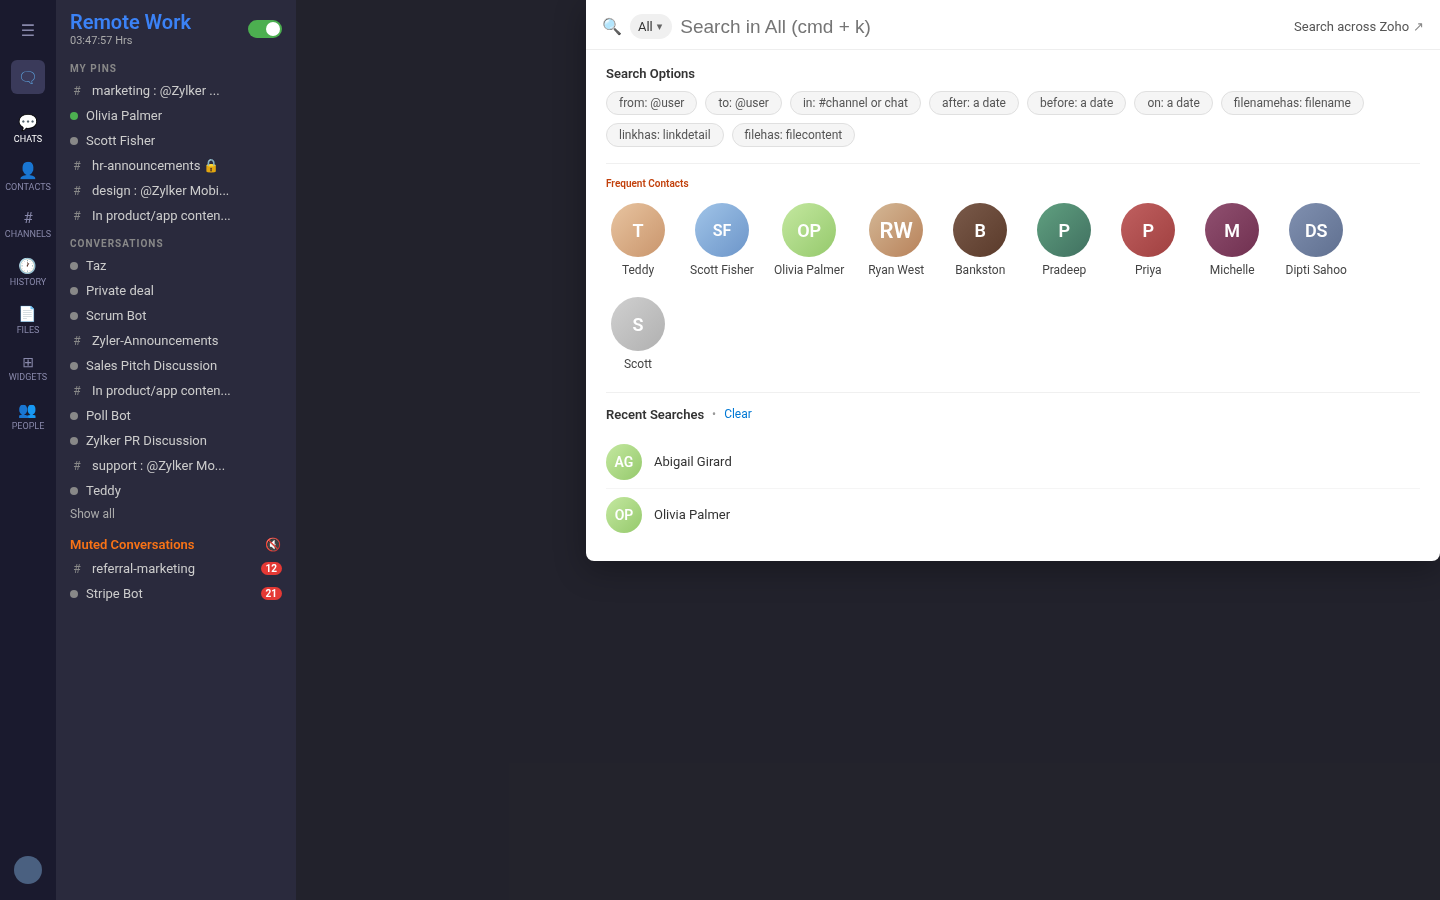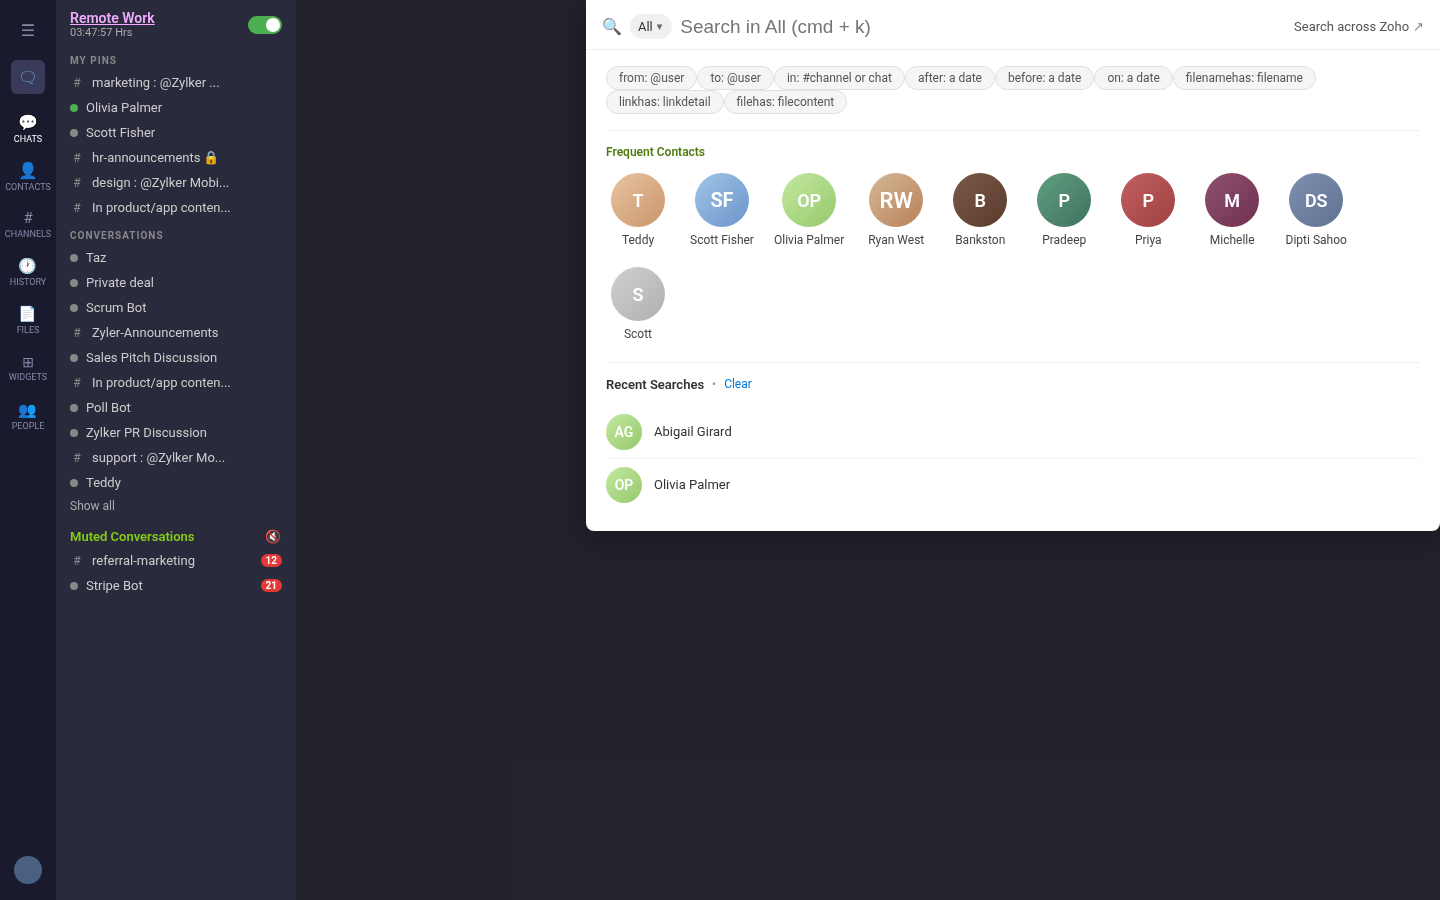--- a/index.html
+++ b/index.html
@@ -42,21 +42,21 @@
       flex-shrink: 0;
       overflow-y: auto;
       color: #ccc;
     }
     .sidebar-header {
       display: flex;
       align-items: center;
       justify-content: space-between;
       padding: 10px 14px 6px;
     }
-    .sidebar-title { color: #f0abfc; font-size: 14px; font-weight: 600; text-decoration: underline; }
+    .sidebar-title { color: #3b82f6; font-size: 20px; font-weight: 600; }
     .sidebar-subtitle { font-size: 11px; color: #aaa; }
     .toggle-wrap { display: flex; align-items: center; gap: 6px; }
     .toggle {
       width: 34px; height: 18px;
       background: #4caf50;
       border-radius: 9px;
       position: relative;
       cursor: pointer;
     }
     .toggle::after {
@@ -101,21 +101,21 @@
     .offline-dot { width: 8px; height: 8px; background: #888; border-radius: 50%; flex-shrink: 0; }
 
     .show-all { font-size: 12px; color: #aaa; padding: 4px 14px 8px; cursor: pointer; }
 
     .muted-header {
       display: flex;
       align-items: center;
       justify-content: space-between;
       padding: 8px 14px 4px;
     }
-    .muted-title { font-size: 13px; font-weight: 600; color: #84cc16; }
+    .muted-title { font-size: 13px; font-weight: 600; color: #f97316; }
     .muted-icon { font-size: 13px; color: #888; }
 
     
     .main-content {
       flex: 1;
       background: #3a3a4a;
       position: relative;
       display: flex;
       align-items: center;
       justify-content: center;
@@ -185,34 +185,34 @@
       font-size: 13px;
       color: #555;
       cursor: pointer;
       white-space: nowrap;
     }
     .search-across .ext-icon { font-size: 13px; color: #888; }
 
     .search-body { padding: 16px 20px 0; }
 
     .search-options-title { font-size: 13px; font-weight: 600; color: #333; margin-bottom: 10px; }
-    .search-options-tags { display: flex; flex-wrap: wrap; margin-bottom: 16px; }
+    .search-options-tags { display: flex; flex-wrap: wrap; gap: 8px; margin-bottom: 16px; }
     .search-tag {
       background: #f5f5f5;
       border: 1px solid #e0e0e0;
       border-radius: 16px;
       padding: 4px 12px;
       font-size: 12px;
       color: #555;
       cursor: pointer;
     }
 
     .section-divider { border: none; border-top: 1px solid #f0f0f0; margin: 0 0 14px; }
 
-    .frequent-title { font-size: 12px; font-weight: 600; color: #4d7c0f; margin-bottom: 14px; }
+    .frequent-title { font-size: 10px; font-weight: 600; color: #c2410c; margin-bottom: 14px; }
     .frequent-contacts { display: flex; gap: 20px; margin-bottom: 20px; flex-wrap: wrap; }
     .contact-item {
       display: flex;
       flex-direction: column;
       align-items: center;
       gap: 6px;
       cursor: pointer;
       min-width: 64px;
     }
     .contact-avatar {
@@ -431,20 +431,21 @@
           <span class="chevron">▾</span>
         </div>
         <input class="search-input" type="text" placeholder="Search in All (cmd + k)" style="">
         <div class="search-across">
           <span>Search across Zoho</span>
           <span class="ext-icon">↗</span>
         </div>
       </div>
 
       <div class="search-body">
+        <div class="search-options-title">Search Options</div>
         <div class="search-options-tags" id="search-tags-container">
         <div class="search-tag">from: @user</div>
             <div class="search-tag">to: @user</div>
             <div class="search-tag">in: #channel or chat</div>
             <div class="search-tag">after: a date</div>
             <div class="search-tag">before: a date</div>
             <div class="search-tag">on: a date</div>
             <div class="search-tag">filenamehas: filename</div>
             <div class="search-tag">linkhas: linkdetail</div>
             <div class="search-tag">filehas: filecontent</div>
@@ -452,21 +453,21 @@
 
         <hr class="section-divider">
 
         <div class="frequent-title">Frequent Contacts</div>
         <div class="frequent-contacts" id="frequent-contacts-container">
         <div class="contact-item">
               <div class="contact-avatar av-teddy" style="color: rgb(255, 255, 255); font-weight: 600; font-size: 18px;">T</div>
               <div class="contact-name">Teddy</div>
             </div>
             <div class="contact-item">
-              <div class="contact-avatar av-scott" style="color: rgb(255, 255, 255); font-weight: 600; font-size: 20px;">SF</div>
+              <div class="contact-avatar av-scott" style="color: rgb(255, 255, 255); font-weight: 600; font-size: 16px;">SF</div>
               <div class="contact-name">Scott Fisher</div>
             </div>
             <div class="contact-item">
               <div class="contact-avatar av-olivia" style="color: rgb(255, 255, 255); font-weight: 600; font-size: 18px;">OP</div>
               <div class="contact-name">Olivia Palmer</div>
             </div>
             <div class="contact-item">
               <div class="contact-avatar av-ryan" style="color: rgb(255, 255, 255); font-weight: 600; font-size: 22px;">RW</div>
               <div class="contact-name">Ryan West</div>
             </div>

